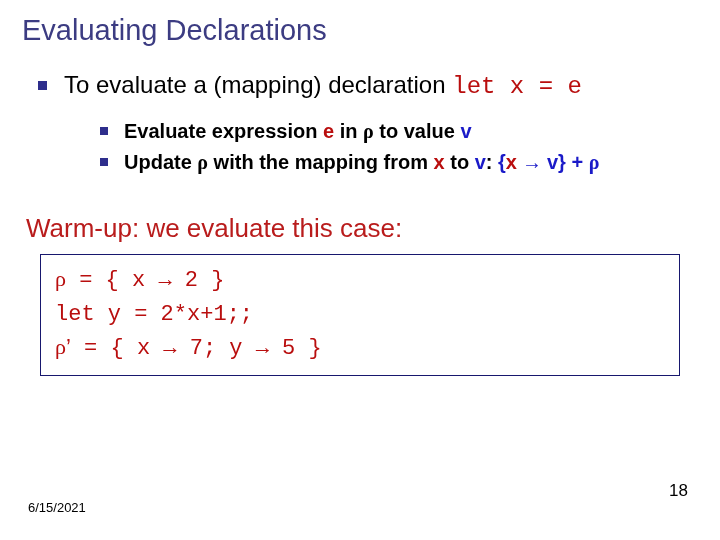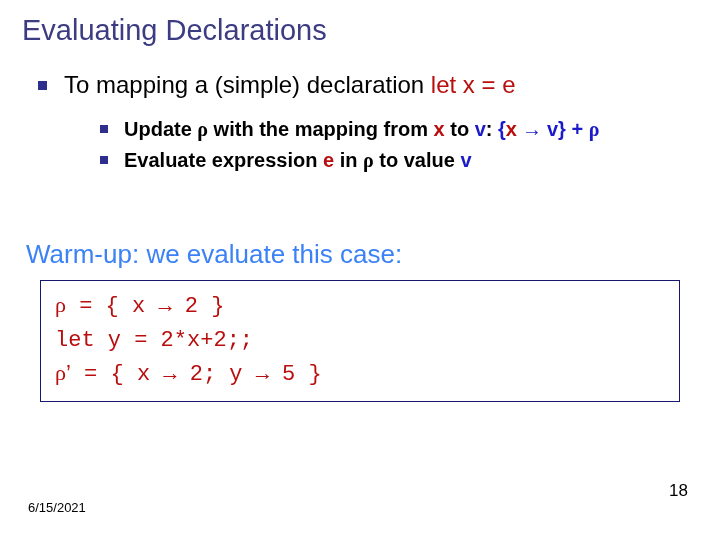--- a/index.html
+++ b/index.html
@@ -65,27 +65,27 @@
   ul.inner > li::before {
     content: "";
     position: absolute;
     left: 0;
     top: 10px;
     width: 8px;
     height: 8px;
     background: #2e2e8c;
   }
   .red { color: #b90e0e; font-family: Arial, sans-serif; }
-  .redmono { color: #b90e0e; font-family: Liberation Sans, sans-serif; }
+  .redmono { color: #b90e0e; font-family: Liberation Mono, monospace; }
   .blue { color: #1a1ac8; font-family: Arial, sans-serif; }
   .sym { font-family: "Times New Roman", serif; }
   .warmup {
-    margin: 64px 0 0 4px;
+    margin: 36px 0 0 4px;
     font-size: 26px;
-    color: #3b82f6;
+    color: #b91c1c;
   }
   .codeblock {
     border: 1.5px solid #17176e;
     margin: 10px 18px 0 18px;
     padding: 8px 14px 10px 14px;
     font-size: 22px;
     line-height: 1.45;
   }
   .codeblock .mono { font-family: "Courier New", monospace; color: #b90e0e; }
   .footer-date {
@@ -105,42 +105,42 @@
 </style>
 </head>
 <body>
 
 <div class="slide">
 
   <h1 class="title">Evaluating Declarations</h1>
 
   <ul class="outer">
     <li>
-      <span>To mapping a (simple) declaration </span><span class="redmono">let x = e</span>
+      <span>To evaluate a (mapping) declaration </span><span class="redmono">let x = e</span>
 
       <ul class="inner">
         <li>
-          <span>Update </span><span class="sym">ρ</span><span> with the mapping from </span><span class="red">x</span><span> to </span><span class="blue">v</span><span>:  </span><span class="blue">{</span><span class="red">x</span><span class="sym blue"> → </span><span class="blue">v</span><span class="blue">}</span><span class="blue"> + </span><span class="sym blue">ρ</span>
+          <span>Evaluate </span><span>expression </span><span class="red">e</span><span> in </span><span class="sym">ρ</span><span> to value </span><span class="blue">v</span>
         </li>
         <li>
-          <span>Evaluate </span><span>expression </span><span class="red">e</span><span> in </span><span class="sym">ρ</span><span> to value </span><span class="blue">v</span>
+          <span>Update </span><span class="sym">ρ</span><span> with the mapping from </span><span class="red">x</span><span> to </span><span class="blue">v</span><span>:  </span><span class="blue">{</span><span class="red">x</span><span class="sym blue"> → </span><span class="blue">v</span><span class="blue">}</span><span class="blue"> + </span><span class="sym blue">ρ</span>
         </li>
       </ul>
     </li>
   </ul>
 
   <div class="warmup">Warm-up: we evaluate this case:</div>
 
   <div class="codeblock">
     <div>
       <span class="sym" style="color:#b90e0e">ρ</span><span class="mono"> = { x → 2 }</span>
     </div>
     <div>
-      <span class="mono">let y = 2*x+2;;</span>
+      <span class="mono">let y = 2*x+1;;</span>
     </div>
     <div>
-      <span class="sym" style="color:#b90e0e">ρ</span><span style="color:#b90e0e">’</span><span class="mono"> = { x → 2; y → 5 }</span>
+      <span class="sym" style="color:#b90e0e">ρ</span><span style="color:#b90e0e">’</span><span class="mono"> = { x → 7; y → 5 }</span>
     </div>
   </div>
 
   <div class="footer-date">6/15/2021</div>
   <div class="footer-page">18</div>
 </div>
 
 </body></html>

